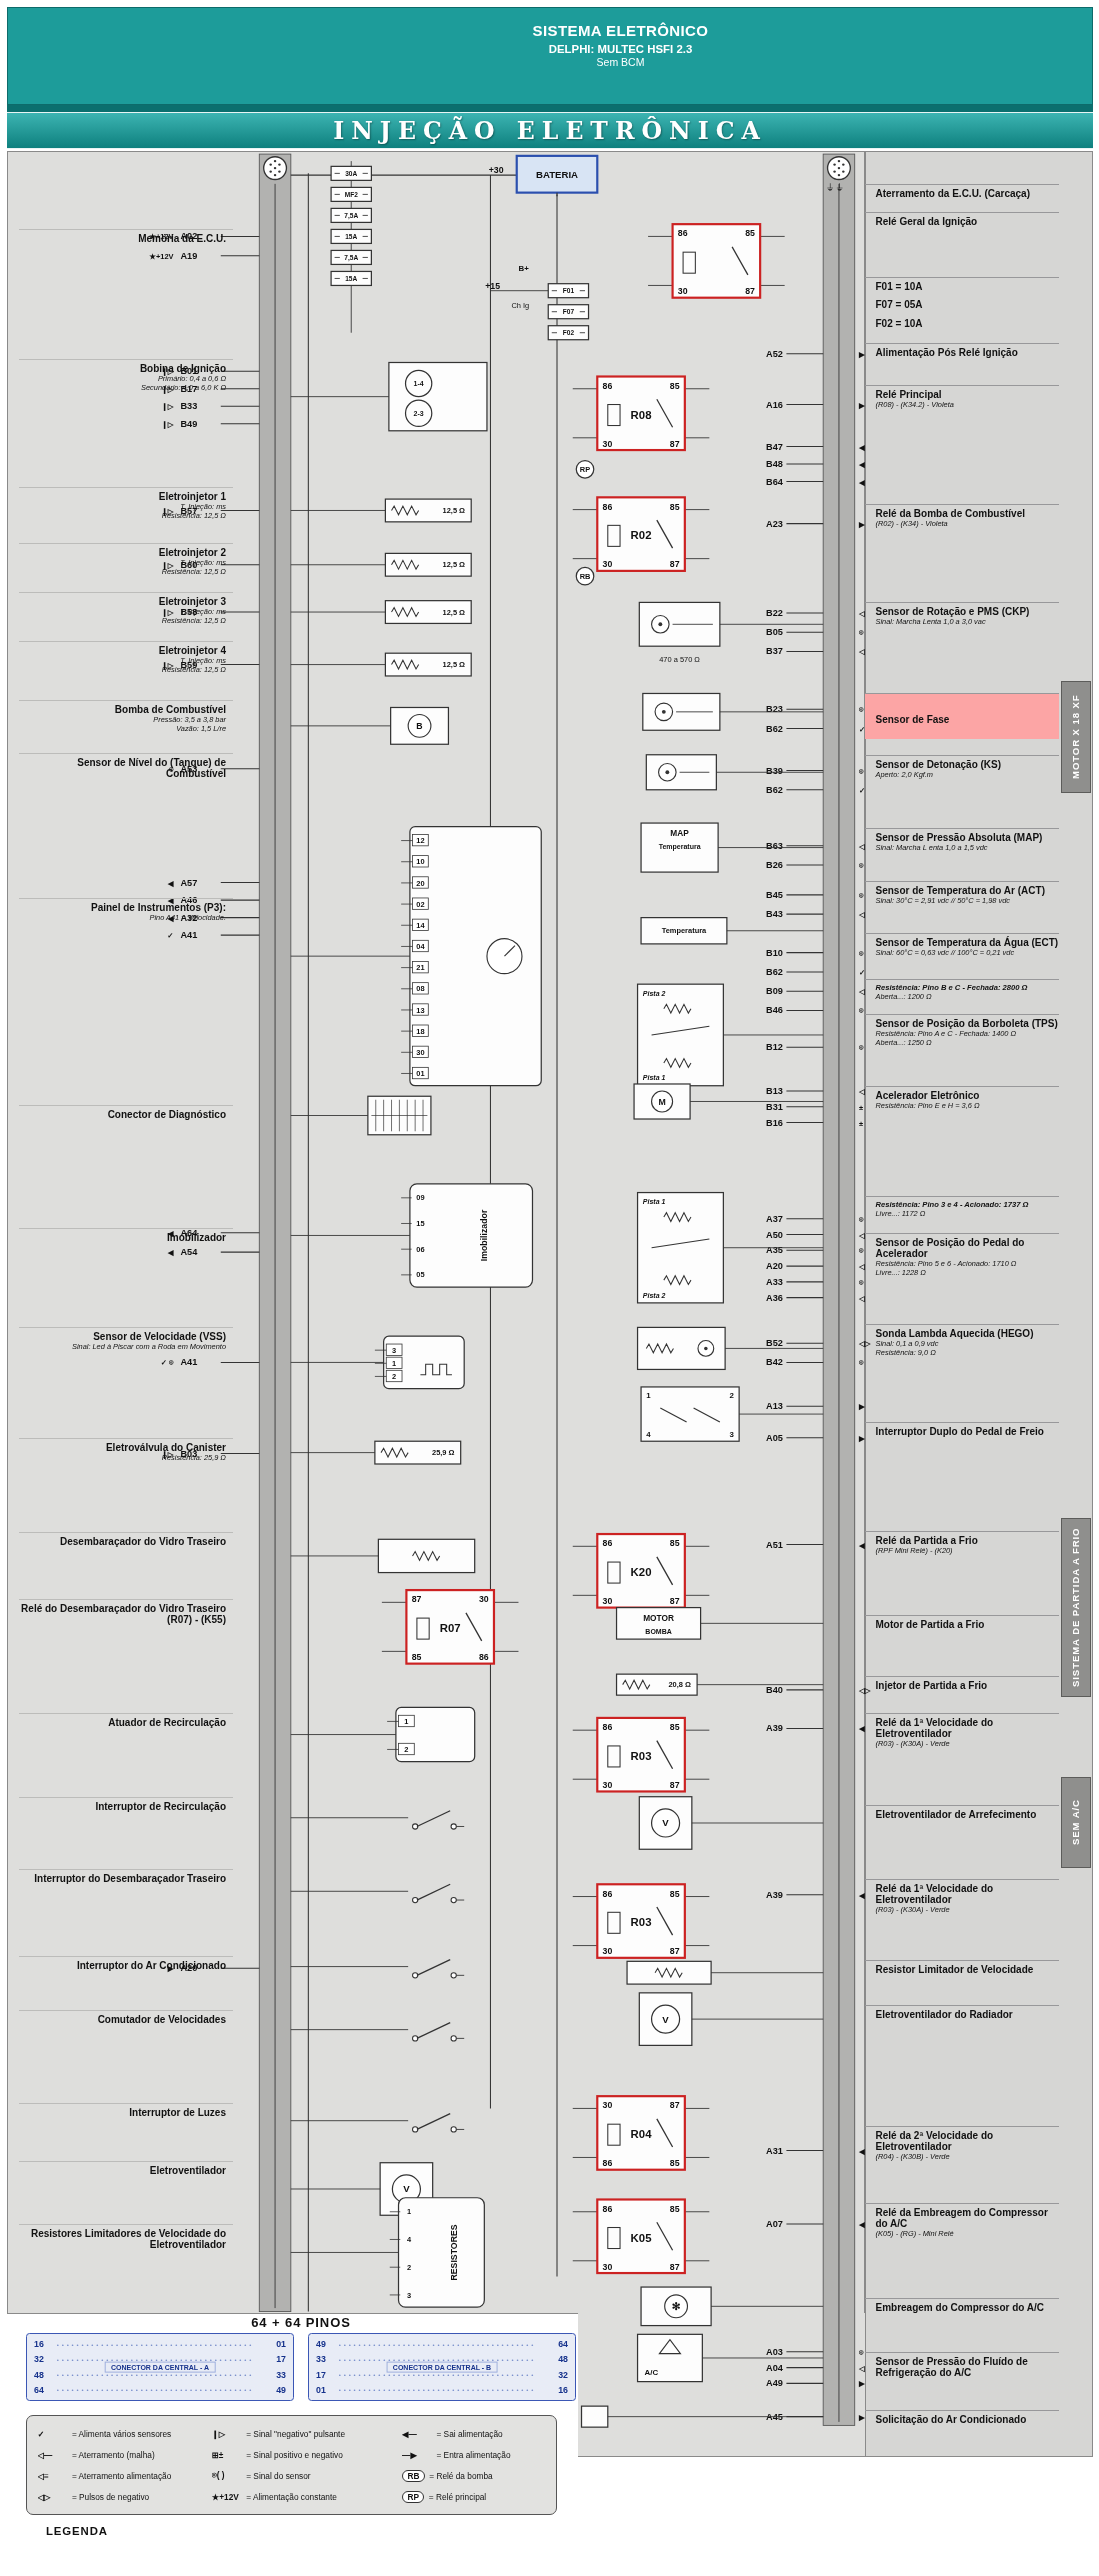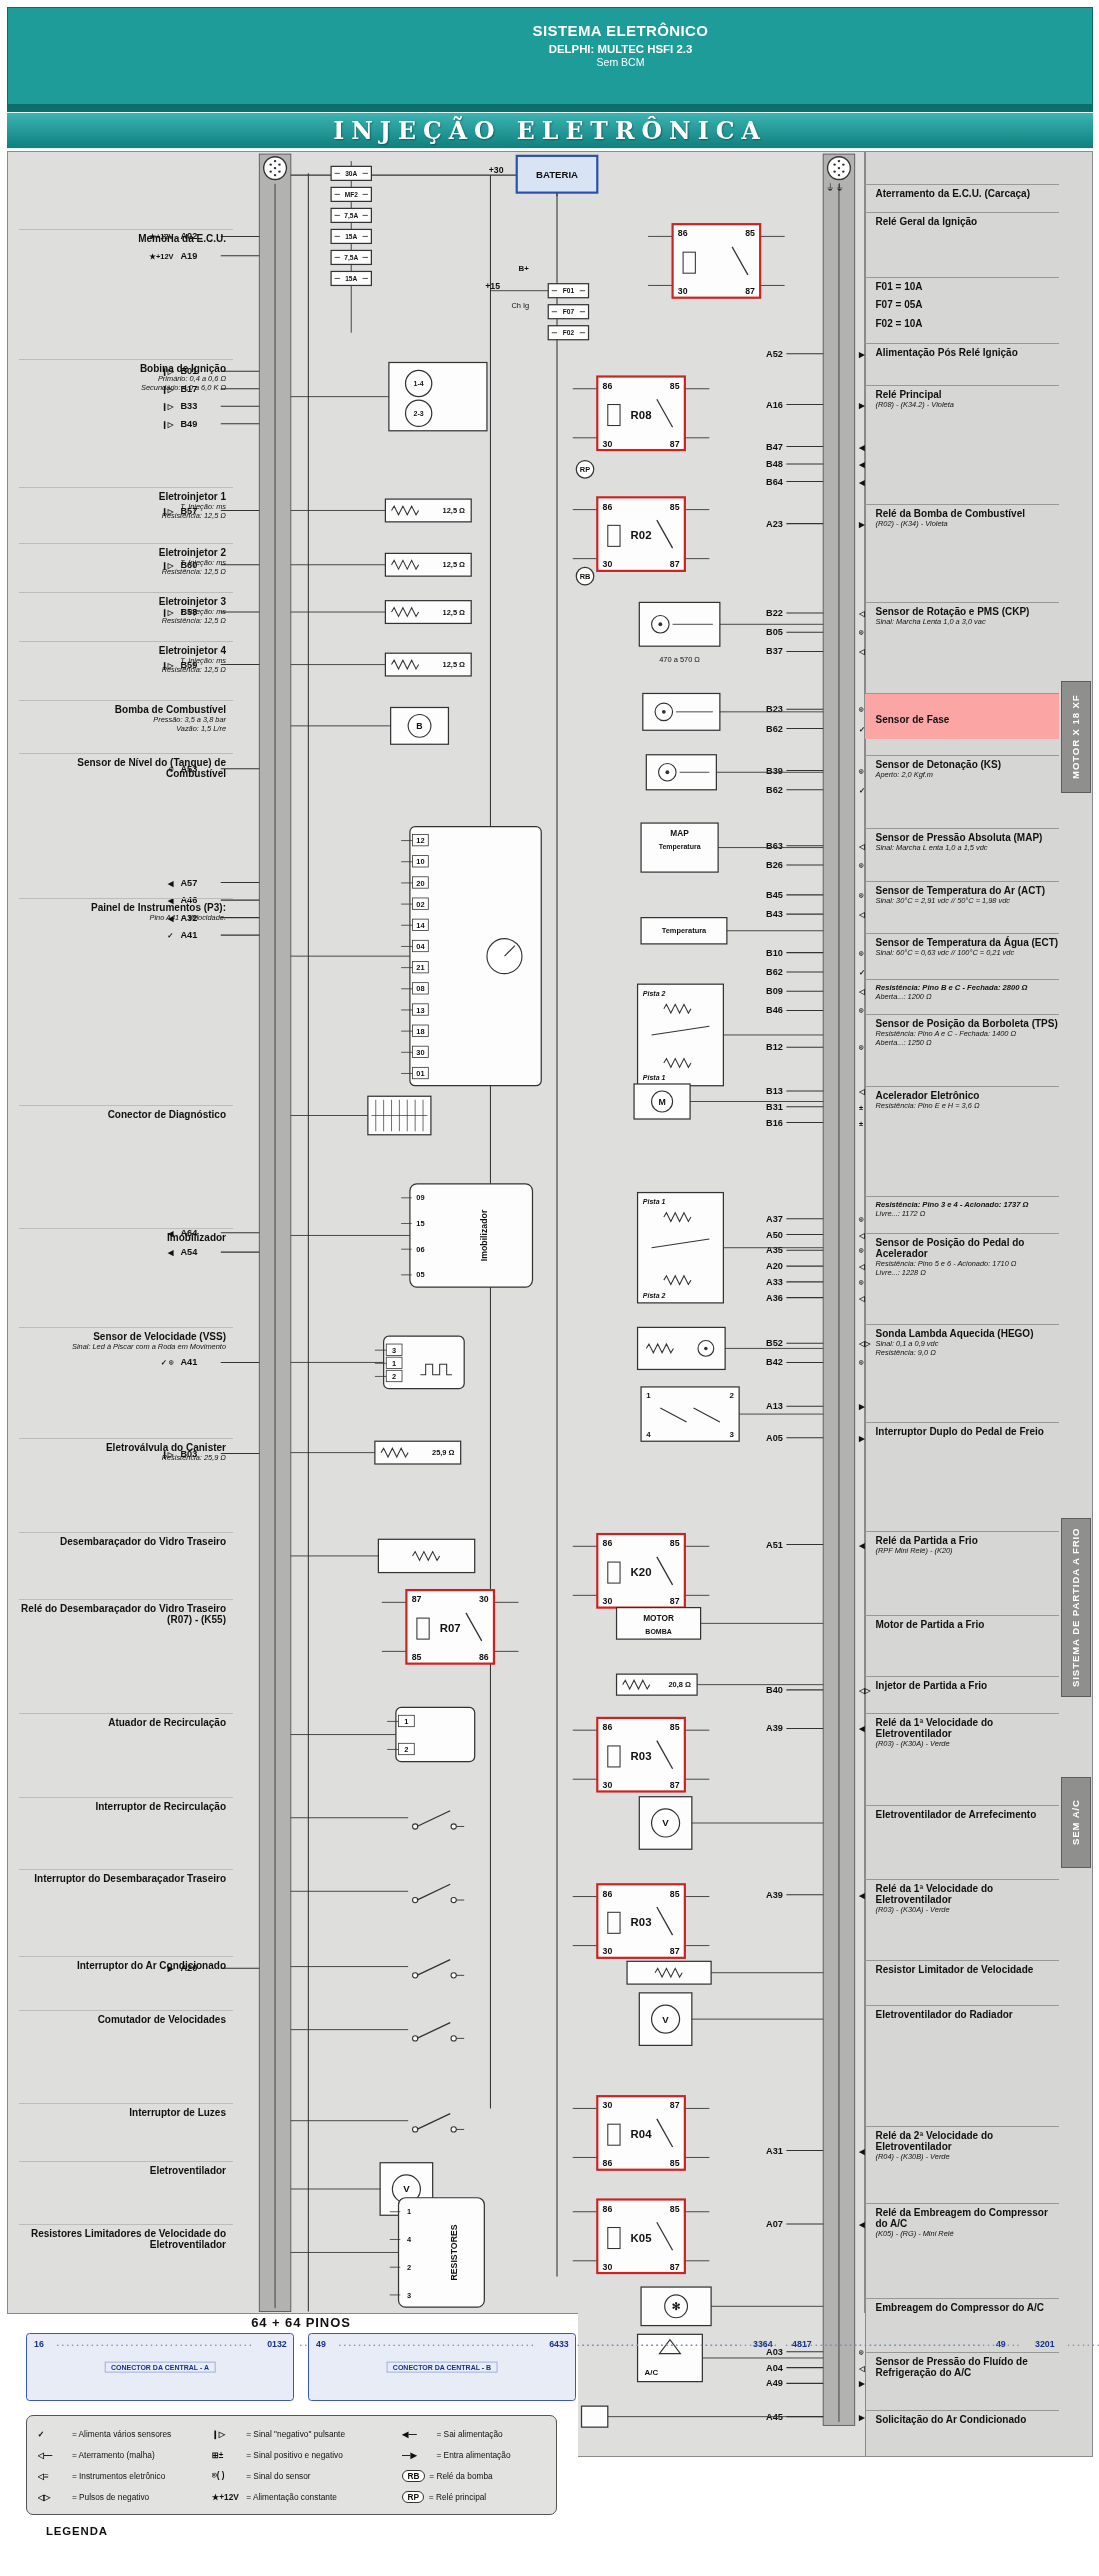--- a/index.html
+++ b/index.html
@@ -27,21 +27,21 @@
 .lrow.right{left:865px;width:194px;text-align:left;padding:2.6px 0 1.8px 10.5px;border-top:0.9px solid #98989a}
 .lrow.nodiv{border-top:none}
 .ltitle{font-weight:bold;font-size:10px;line-height:1.12}
 .lsub{font-style:italic;font-size:7.4px;line-height:1.25}
 .lrow.small .ltitle{font-size:7.6px;font-style:italic;line-height:1.2}
 .lrow.hl{background:#fca5a5;min-height:46px;padding-top:20px}
 
 .band{position:absolute;left:1061px;width:30px;background:#8f8f8d;border:0.9px solid #5c5c5a;color:#fff;font-weight:bold;font-size:9.6px;display:flex;align-items:center;justify-content:center;writing-mode:vertical-rl;transform:rotate(180deg);letter-spacing:0.9px;text-align:center;line-height:1.1}
 
 #pins-title{position:absolute;left:26px;top:2315px;width:550px;text-align:center;font-weight:bold;font-size:13px;letter-spacing:0.9px}
-.conn{position:absolute;top:2333px;width:268px;height:68px;background:#e8ecf6;border:1.8px solid #3b57b5;border-radius:3.5px;padding:3.5px 7px;display:flex;flex-direction:row;justify-content:space-between}
+.conn{position:absolute;top:2333px;width:268px;height:68px;background:#e8ecf6;border:1.8px solid #3b57b5;border-radius:3.5px;padding:3.5px 7px;display:flex;flex-direction:column;justify-content:space-between}
 #conn-a{left:26px}
 #conn-b{left:308px}
 .crow{display:flex;align-items:center;gap:5.3px;height:13px}
 .cnum{color:#16328c;font-weight:bold;font-size:8.8px;width:17.5px}
 .cnum.r{text-align:right}
 .cdots{flex:1;color:#7a90cc;font-size:6.1px;letter-spacing:2.8px;overflow:hidden;white-space:nowrap}
 .cname{position:absolute;left:50%;top:50%;transform:translate(-50%,-50%);background:#e8ecf6;color:#16328c;font-weight:bold;font-size:7px;padding:0.9px 5.3px;border:0.9px solid #9fb0dd;white-space:nowrap}
 #legend-box{position:absolute;left:26px;top:2415px;width:531px;height:100px;background:#e2e2e0;border:1.8px solid #555;border-radius:7px;display:grid;grid-template-columns:1.05fr 1.15fr .9fr;grid-auto-rows:1fr;padding:7px 10.5px;column-gap:7px}
 .litem{display:flex;align-items:center;font-size:8.3px;gap:4.4px;white-space:nowrap;overflow:hidden}
 .lsym{font-weight:bold;min-width:30px;font-size:8.3px}
@@ -1091,21 +1091,21 @@
       <div class="litem">
         <span class="lsym">⊞±</span>
         <span class="ltext">= Sinal positivo e negativo</span>
       </div>
       <div class="litem">
         <span class="lsym">—▶</span>
         <span class="ltext">= Entra alimentação</span>
       </div>
       <div class="litem">
         <span class="lsym">◁≡</span>
-        <span class="ltext">= Instrumentos eletrônico</span>
+        <span class="ltext">= Aterramento alimentação</span>
       </div>
       <div class="litem">
         <span class="lsym">⌾( )</span>
         <span class="ltext">= Sinal do sensor</span>
       </div>
       <div class="litem">
         <span class="lsym pill">RB</span>
         <span class="ltext">= Relé da bomba</span>
       </div>
       <div class="litem">

